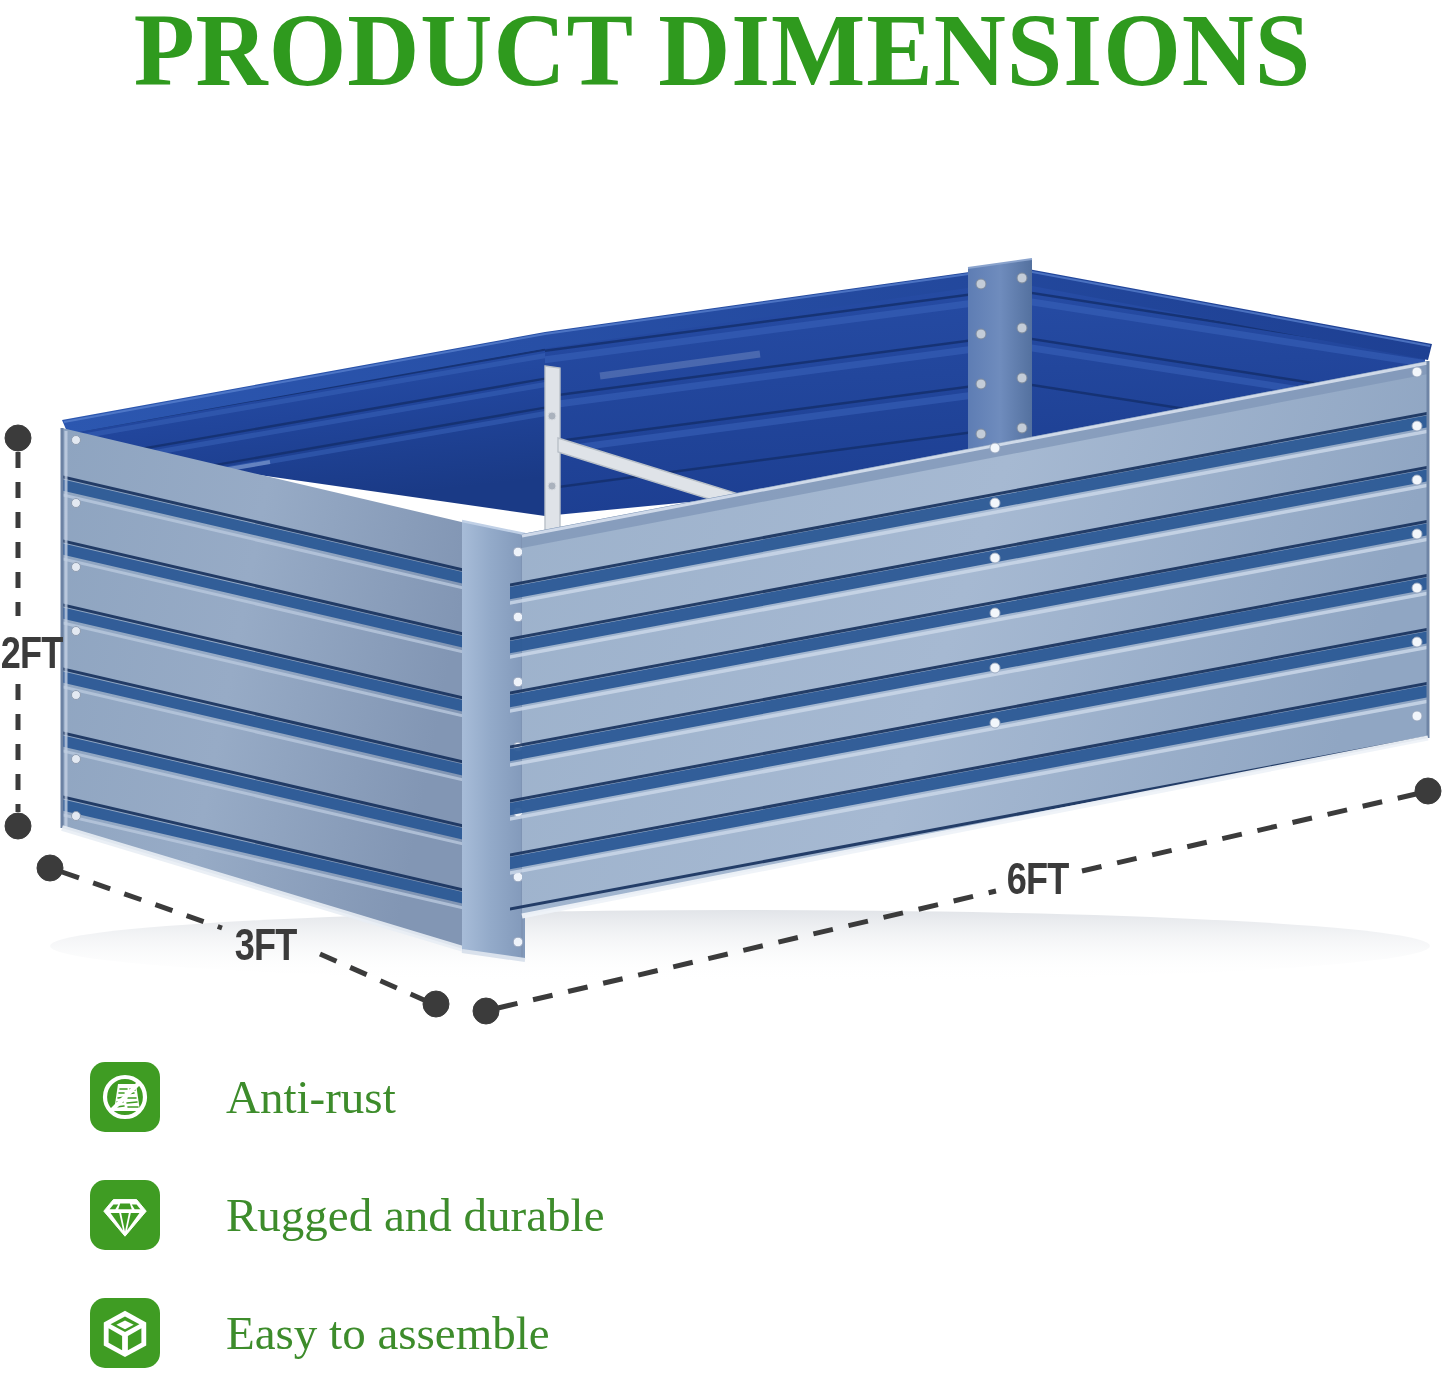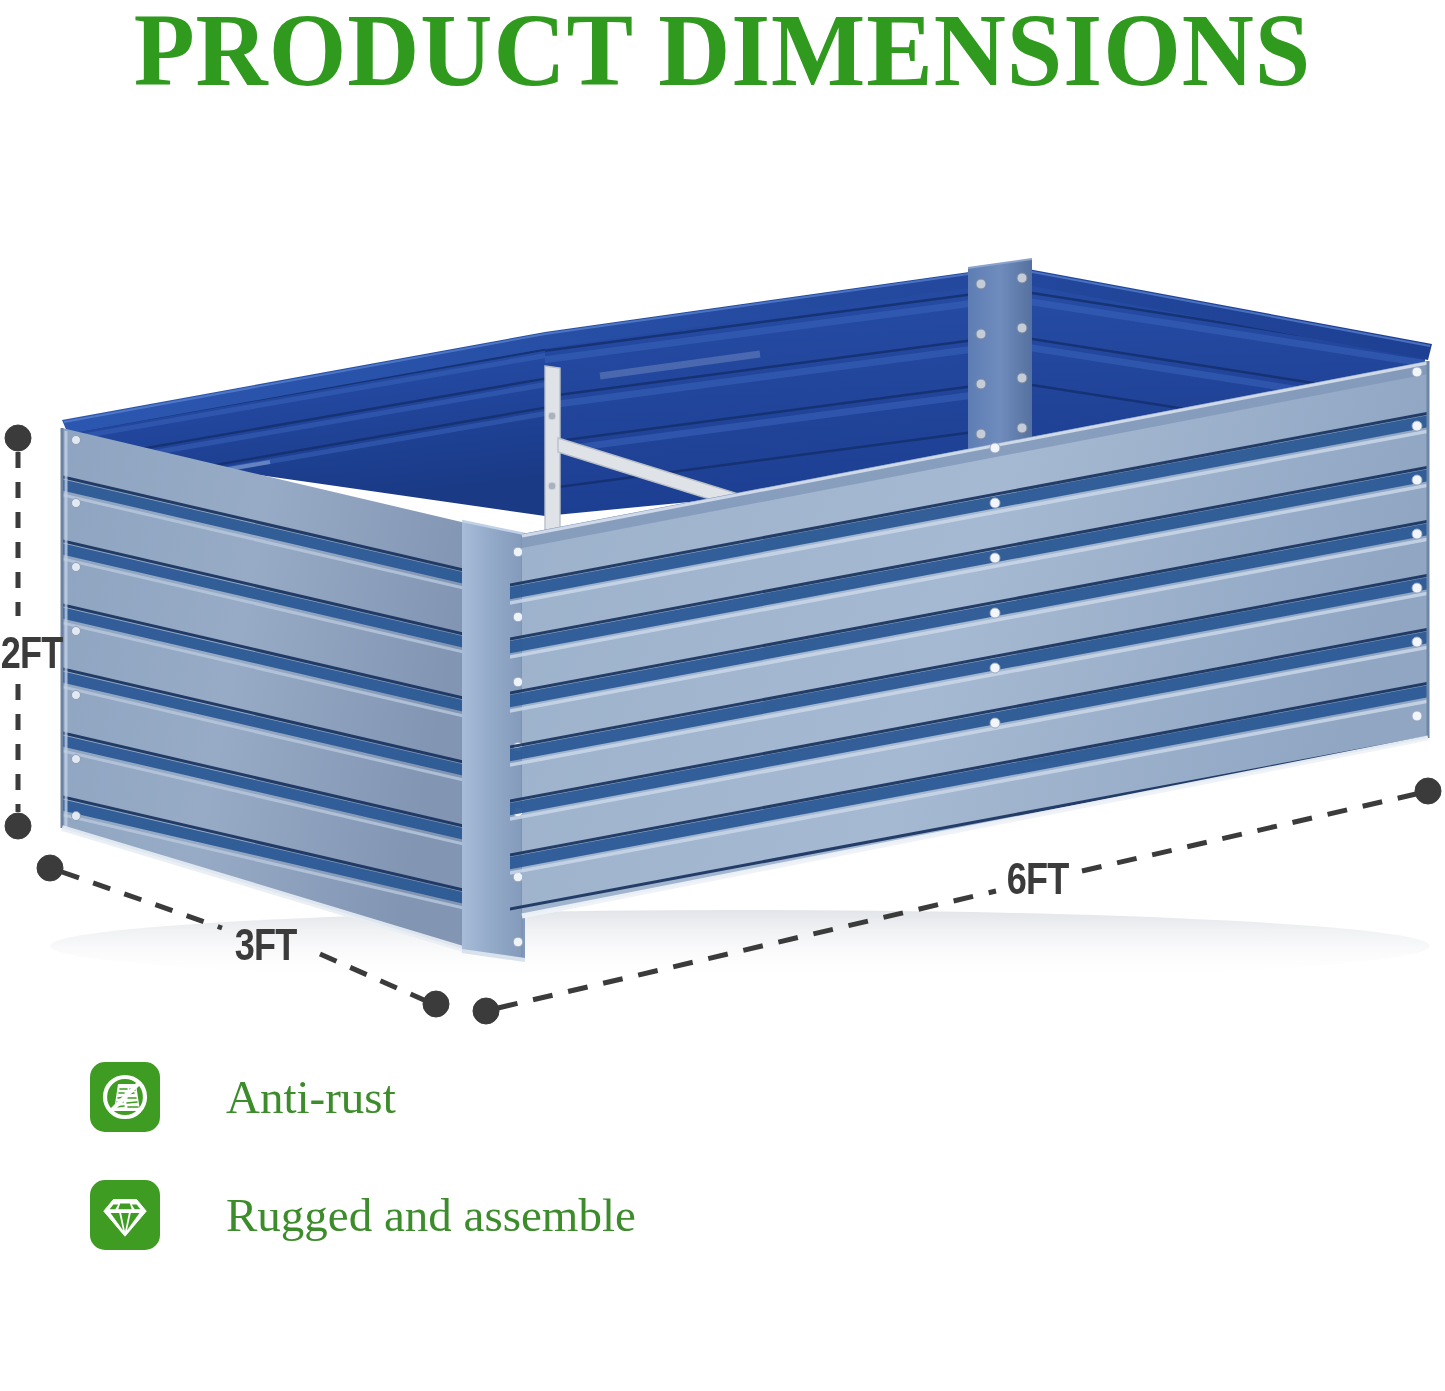--- a/index.html
+++ b/index.html
@@ -444,17 +444,34 @@
         <path d="M16,12 L40,12 L50,24 L28,50 L6,24 Z" fill="#ffffff" stroke="#ffffff" stroke-width="1" stroke-linejoin="round"></path>
 
         <path d="M16,17 L21,17 L18,22 L12,22 Z" fill="#3f9c23"></path>
         <path d="M35,17 L40,17 L44,22 L38,22 Z" fill="#3f9c23"></path>
         <path d="M23,16 L33,16 L35,22 L21,22 Z" fill="#3f9c23"></path>
         <path d="M13,26 L22,26 L26,44 Z" fill="#3f9c23"></path>
         <path d="M43,26 L34,26 L30,44 Z" fill="#3f9c23"></path>
         <path d="M24,26 L32,26 L28,45 Z" fill="#3f9c23"></path>
       </svg>
     </div>
-    <div class="feature-text">Rugged and assemble</div>
+    <div class="feature-text">Rugged and durable</div>
   </div>
 
+  <div class="feature-row">
+    <div class="feature-icon">
+      <svg width="54" height="54" viewBox="0 0 56 56" xmlns="http://www.w3.org/2000/svg">
+
+        <path d="M28,5 L50,17 L50,41 L28,53 L6,41 L6,17 Z" fill="#ffffff"></path>
+
+        <path d="M28,11 L43,19 L28,27 L13,19 Z" fill="#3f9c23"></path>
+
+        <path d="M11,23 L25,31 L25,46 L11,38 Z" fill="#3f9c23"></path>
+
+        <path d="M45,23 L31,31 L31,46 L45,38 Z" fill="#3f9c23"></path>
+
+        <path d="M28,15 L37,19.5 L28,24 L19,19.5 Z" fill="#ffffff"></path>
+      </svg>
+    </div>
+    <div class="feature-text">Easy to assemble</div>
+  </div>
 
 </div>
 
 </body></html>

